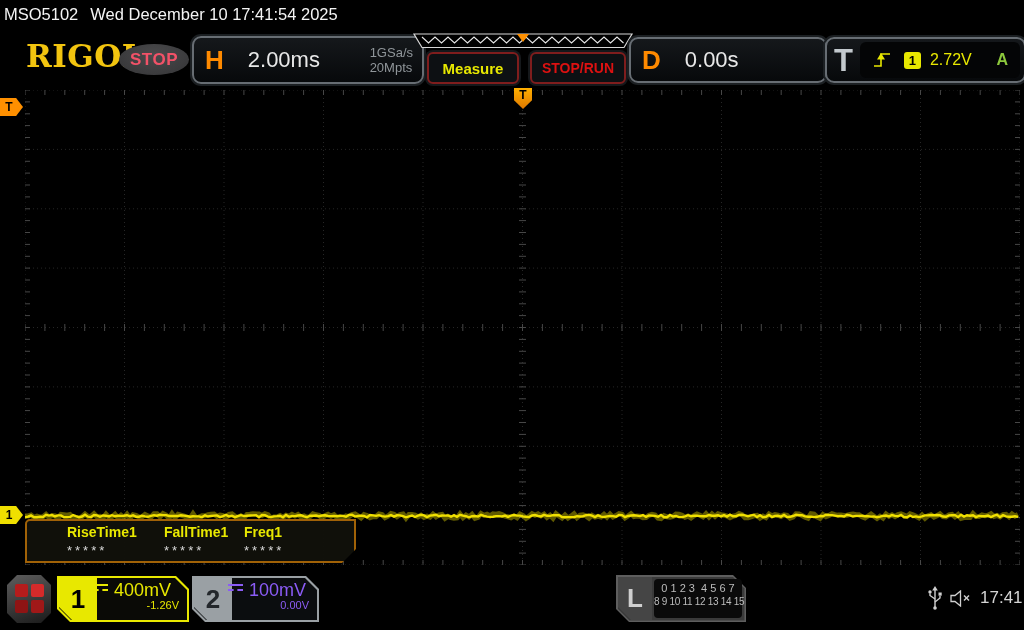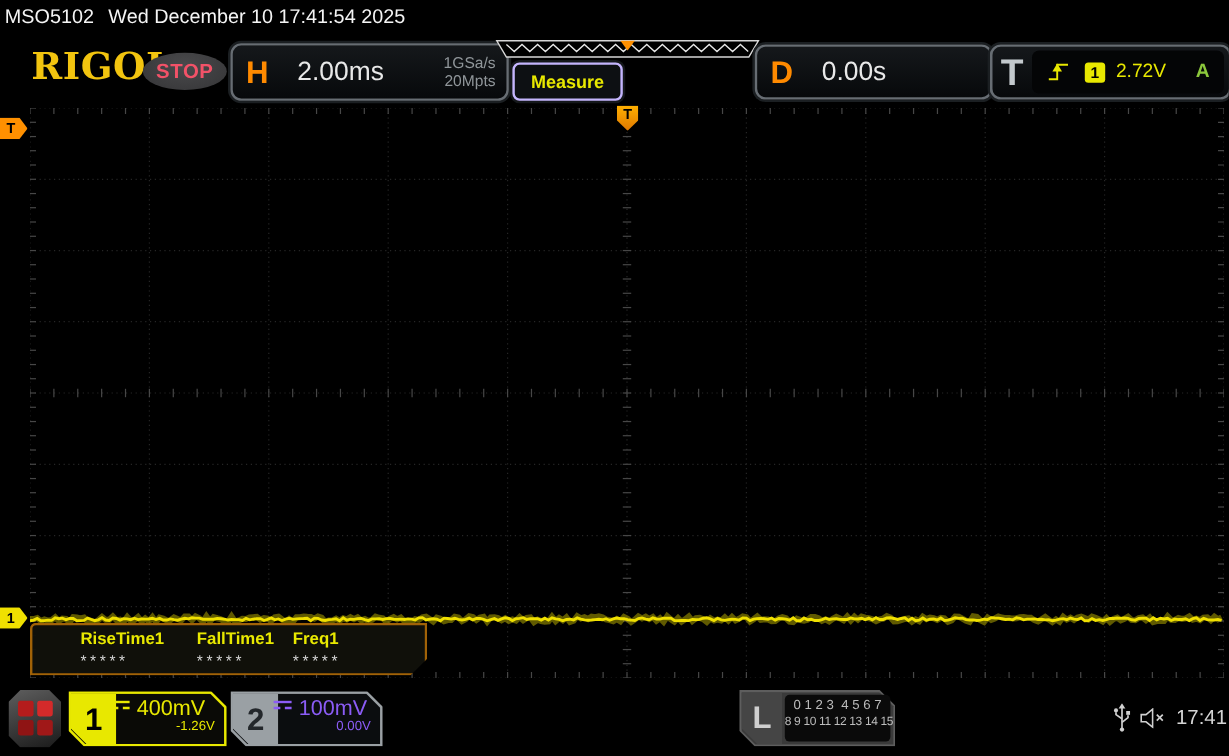--- a/index.html
+++ b/index.html
@@ -18,33 +18,33 @@
   .stop-badge{position:absolute;left:119px;top:44px;width:70px;height:31px;border-radius:50%;
         background:radial-gradient(ellipse at 50% 35%,#4a4a4c,#343436);
         display:flex;align-items:center;justify-content:center;
         color:#f25268;font-weight:bold;font-size:17px;letter-spacing:.5px;}
   .panel{position:absolute;background:linear-gradient(180deg,#15181b,#07090b);
         border:2px solid #676d73;border-radius:9px;box-shadow:0 0 0 2px #1b1f22;
         display:flex;align-items:center;}
   .h-panel{left:192px;top:36px;width:228px;height:44px;}
   .h-label,.d-label{color:var(--orange);font-weight:bold;font-size:26px;margin-left:11px;}
   .h-value,.d-value{color:#e8e8e8;font-size:22px;margin-left:24px;}
-  .h-rates{margin-left:auto;margin-right:9px;text-align:right;color:#90969a;
+  .h-rates{margin-left:auto;margin-right:9px;text-align:left;color:#90969a;
         font-size:13px;line-height:15px;}
   .d-panel{left:629px;top:37px;width:194px;height:42px;}
   .t-panel{left:825px;top:37px;width:197px;height:42px;}
   .t-letter{color:#c3c9cd;font-weight:bold;font-size:31px;margin-left:7px;line-height:1;}
   .t-inner{flex:1;align-self:stretch;margin:3px 4px 3px 7px;background:#040506;
         border-radius:6px;display:flex;align-items:center;}
   .t-badge{width:17px;height:17px;background:var(--accent);border-radius:3px;color:#000;
         font-weight:bold;font-size:13px;display:flex;align-items:center;justify-content:center;
         margin-left:13px;}
   .t-level{color:var(--accent);font-size:16px;margin-left:9px;}
   .t-mode{margin-left:auto;margin-right:12px;color:var(--green);font-weight:bold;font-size:16px;}
-  .btn{position:absolute;height:28px;background:#0d1013;border:2px solid #c4b5fd;
+  .btn{position:absolute;height:28px;background:#0d1013;border:2px solid #7f1d1d;
         border-radius:6px;box-shadow:0 0 0 2px #15181b;display:flex;align-items:center;
         justify-content:center;font-weight:bold;cursor:pointer;}
   .measure-btn{left:427px;top:52px;width:88px;color:var(--accent);font-size:15px;}
   .stoprun-btn{left:530px;top:52px;width:92px;color:var(--red);font-size:14px;}
   .zigzag-box{position:absolute;left:412px;top:33px;width:222px;height:16px;}
   .pos-triangle{position:absolute;left:517px;top:34px;width:0;height:0;
         border-left:6px solid transparent;border-right:6px solid transparent;
         border-top:8px solid #ff9000;}
   
   .gratic{position:absolute;left:25px;top:90px;width:995px;height:475px;}
@@ -134,20 +134,21 @@
 
   <div class="zigzag-box">
     <svg id="zigzag-svg" width="222" height="16">
         <path d="M2,1 L220,1 L212,14.5 L10,14.5 Z" fill="#000" stroke="#d6d6d6" stroke-width="1.2"></path>
         <polyline points="10.0,4 16.5,10 23.0,4 29.5,10 36.0,4 42.5,10 49.0,4 55.5,10 62.0,4 68.5,10 75.0,4 81.5,10 88.0,4 94.5,10 101.0,4 107.5,10 114.0,4 120.5,10 127.0,4 133.5,10 140.0,4 146.5,10 153.0,4 159.5,10 166.0,4 172.5,10 179.0,4 185.5,10 192.0,4 198.5,10 205.0,4 211.5,10" fill="none" stroke="#e8e8e8" stroke-width="1.1"></polyline>
       </svg>
   </div>
   <div class="pos-triangle"></div>
 
   <div class="btn measure-btn">Measure</div>
+  <div class="btn stoprun-btn">STOP/RUN</div>
 
   <div class="panel d-panel">
     <span class="d-label">D</span>
     <span class="d-value">0.00s</span>
   </div>
 
   <div class="panel t-panel">
     <span class="t-letter">T</span>
     <span class="t-inner">
       <svg width="18" height="16" viewBox="0 0 18 16" style="margin-left:13px">

